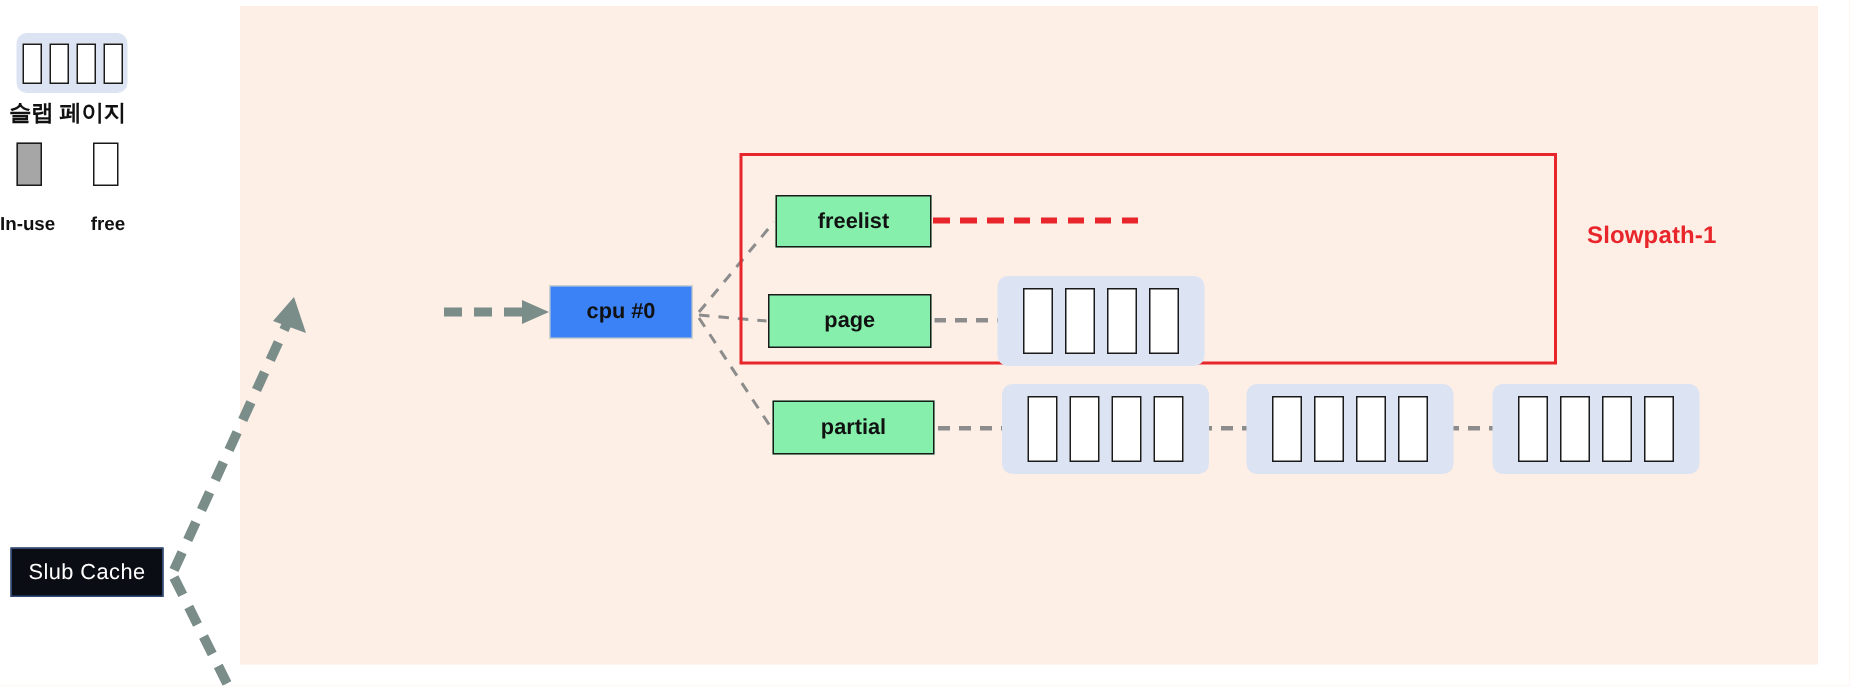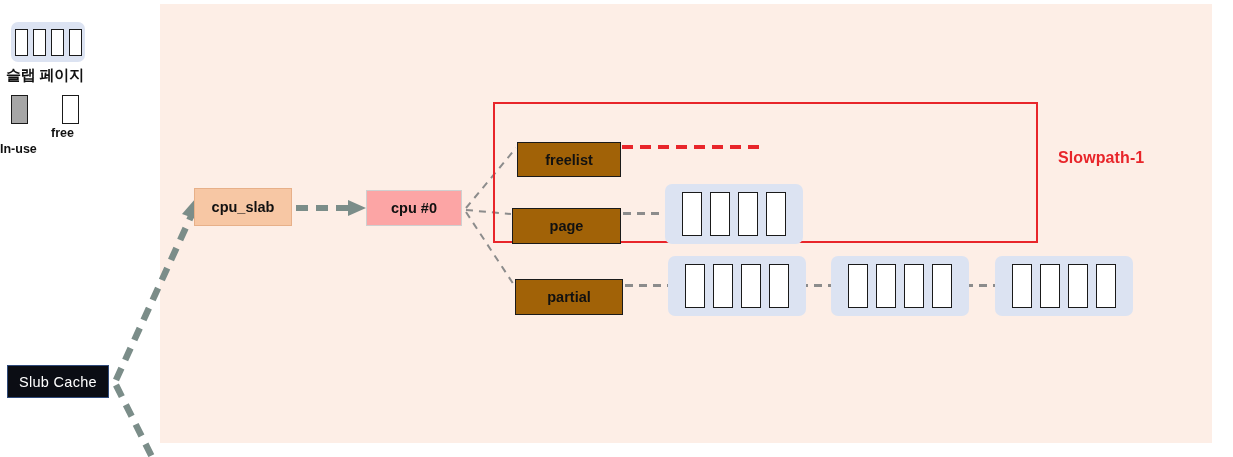--- a/index.html
+++ b/index.html
@@ -49,21 +49,21 @@
     background:#a6a6a6;border:1.4px solid #1a1a1a;box-sizing:border-box;
   }
   .sw-free{
     position:absolute;left:62px;top:95px;width:17px;height:29px;
     background:#ffffff;border:1.4px solid #1a1a1a;box-sizing:border-box;
   }
   .sw-label{
     position:absolute;font-size:12.5px;font-weight:bold;color:#111;
   }
   .sw-label.inuse{left:0px;top:142px;width:44px;text-align:left;}
-  .sw-label.free{left:51px;top:126px;width:42px;}
+  .sw-label.free{left:51px;top:142px;width:42px;text-align:center;}
 
   
   .slub-cache{
     position:absolute;left:7px;top:365px;width:102px;height:33px;
     background:#0b0d14;
     border:1.5px solid #2f4a7a;
     box-sizing:border-box;
     color:#ffffff;
     font-size:14.5px;font-weight:normal;
     display:flex;align-items:center;justify-content:center;
@@ -77,27 +77,26 @@
     display:flex;align-items:center;justify-content:center;
     font-weight:bold;color:#111;
   }
   .node-cpuslab{
     left:194px;top:188px;width:98px;height:38px;
     background:#f7c7a4;border:1px solid #e7b089;
     font-size:14.5px;
   }
   .node-cpu0{
     left:366px;top:190px;width:96px;height:36px;
-    background:#fca5a5;border:1px solid #cfcfcf;
+    background:#3b82f6;border:1px solid #cfcfcf;
     font-size:14.5px;
   }
   .node-white{
-    background:#a16207;border:1.6px solid #1a1a1a;
+    background:#86efac;border:1.6px solid #1a1a1a;
     font-size:14.5px;
-    margin-top:12px;
   }
   .node-freelist{left:517px;top:130px;width:104px;height:35px;}
   .node-page{left:512px;top:196px;width:109px;height:36px;}
   .node-partial{left:515px;top:267px;width:108px;height:36px;}
 
   
   .slowpath-rect{
     position:absolute;
     left:493px;top:102px;width:545px;height:141px;
     border:2.4px solid #e8252a;
@@ -170,21 +169,20 @@
     <div class="legend-caption">슬랩 페이지</div>
 
     <div class="sw-inuse"></div>
     <div class="sw-free"></div>
     <div class="sw-label inuse">In-use</div>
     <div class="sw-label free">free</div>
   </div>
 
   <div class="slub-cache">Slub Cache</div>
 
-  <div class="node node-cpuslab">cpu_slab</div>
   <div class="node node-cpu0">cpu #0</div>
 
   <div class="slowpath-rect"></div>
   <div class="slowpath-label">Slowpath-1</div>
 
   <div class="node node-white node-freelist">freelist</div>
   <div class="red-dash"></div>
 
   <div class="node node-white node-page">page</div>
   <div class="gray-dash-h c-page"></div>

